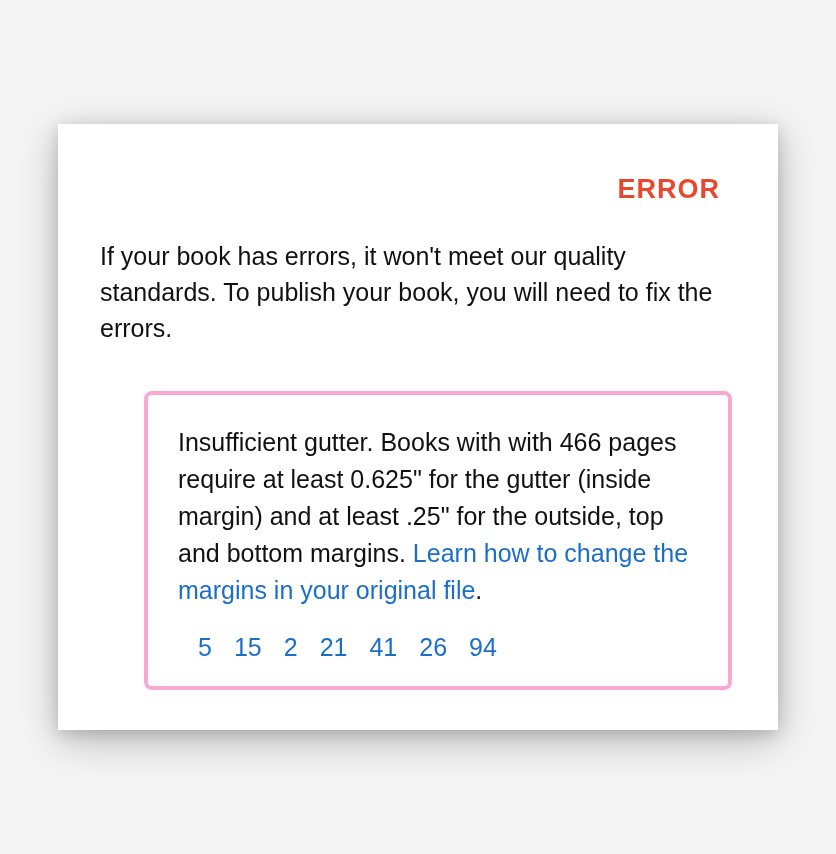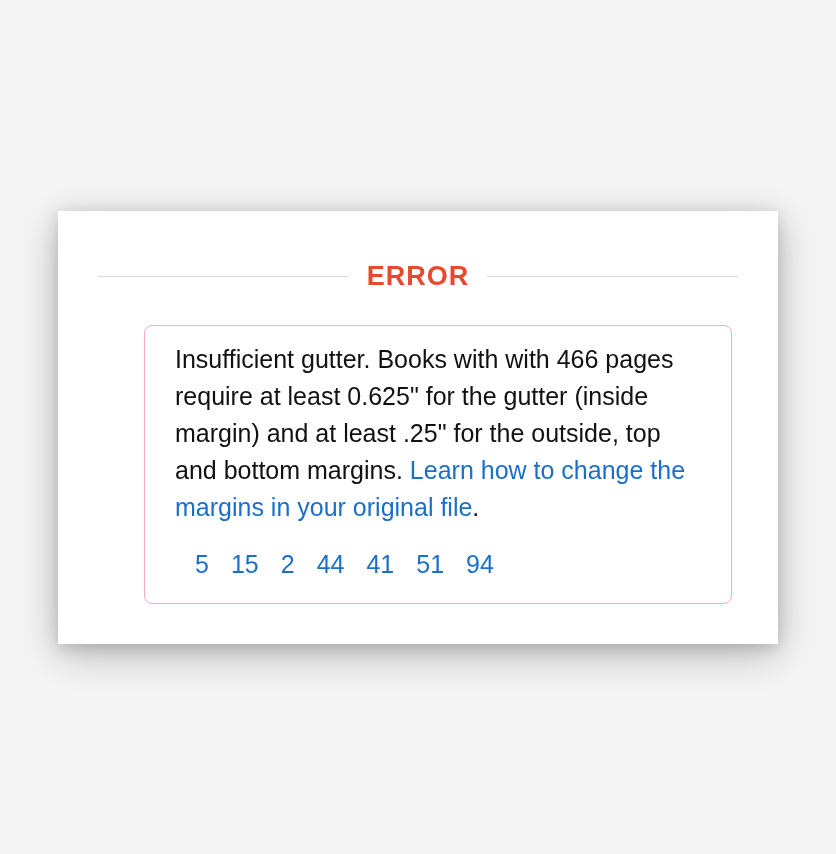--- a/index.html
+++ b/index.html
@@ -21,22 +21,23 @@
     .card {
       background: #ffffff;
       width: 720px;
       padding: 50px 40px 40px 40px;
       box-shadow: 0 10px 40px rgba(0, 0, 0, 0.25), 0 4px 15px rgba(0,0,0,0.15);
       position: relative;
     }
     
     .error-header {
       display: flex;
-      align-items: center;
+      align-items: flex-end;
       margin-bottom: 33px;
+      flex-direction: column;
     }
     
     .error-header .line {
       flex: 1;
       height: 1px;
       background: #d5d9d9;
     }
     
     .error-header .title {
       color: #e7492e;
@@ -48,23 +49,23 @@
     
     .intro-text {
       font-size: 25px;
       line-height: 1.45;
       color: #111111;
       margin-bottom: 45px;
       padding: 0 2px;
     }
     
     .error-box {
-      border: 1px solid #f9a8d4;
+      border: 4px solid #f9a8d4;
       border-radius: 8px;
-      padding: 15px 30px 24px 30px;
+      padding: 29px 30px 24px 30px;
       margin-left: 46px;
       margin-right: 6px;
     }
     
     .error-message {
       font-size: 25px;
       line-height: 1.48;
       color: #111111;
     }
     
@@ -92,29 +93,30 @@
 <body>
 
 <div class="card">
 
   <div class="error-header">
     <div class="line"></div>
     <div class="title">ERROR</div>
     <div class="line"></div>
   </div>
 
+  <p class="intro-text">If your book has errors, it won't meet our quality standards. To publish your book, you will need to fix the errors.</p>
 
   <div class="error-box">
     <p class="error-message">
       <span>Insufficient gutter. Books with with 466 pages require at least 0.625" for the gutter (inside margin) and at least .25" for the outside, top and bottom margins. </span><a class="learn-link">Learn how to change the margins in your original file</a><span>.</span>
     </p>
     <div class="page-numbers">
       <span class="page-number">5</span>
       <span class="page-number">15</span>
       <span class="page-number">2</span>
-      <span class="page-number">44</span>
+      <span class="page-number">21</span>
       <span class="page-number">41</span>
-      <span class="page-number">51</span>
+      <span class="page-number">26</span>
       <span class="page-number">94</span>
     </div>
   </div>
 
 </div>
 
 </body></html>

